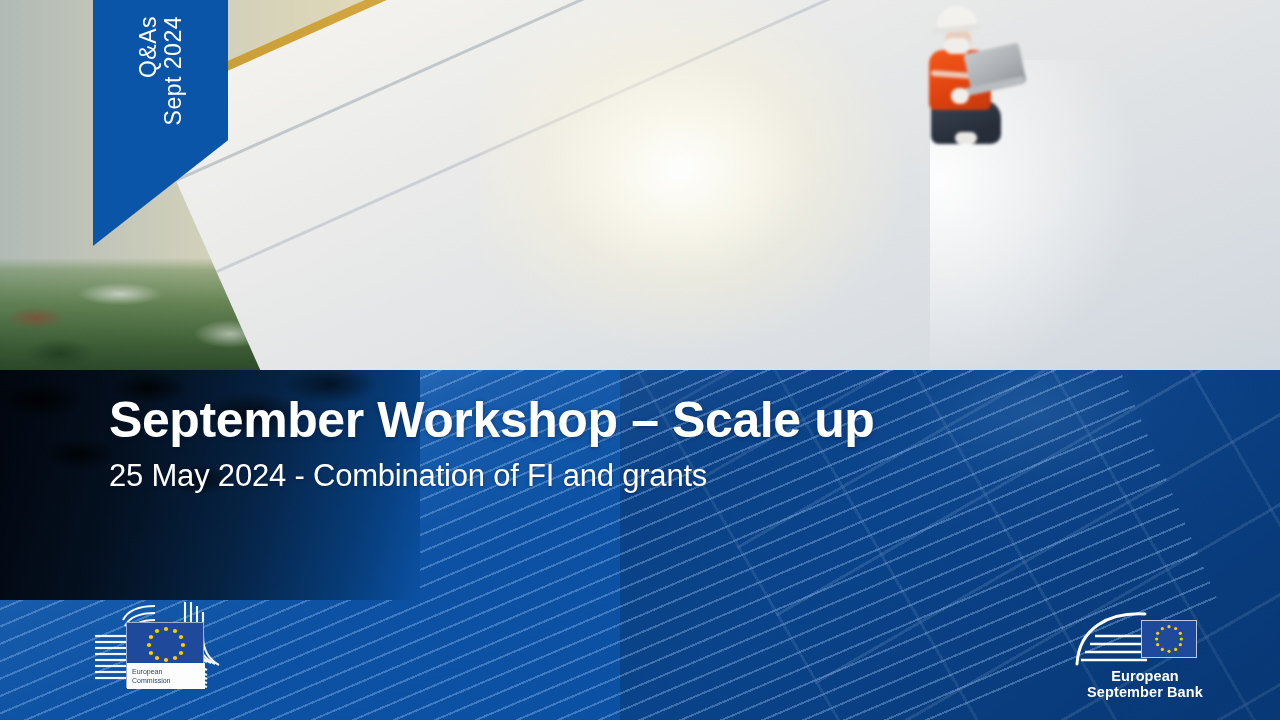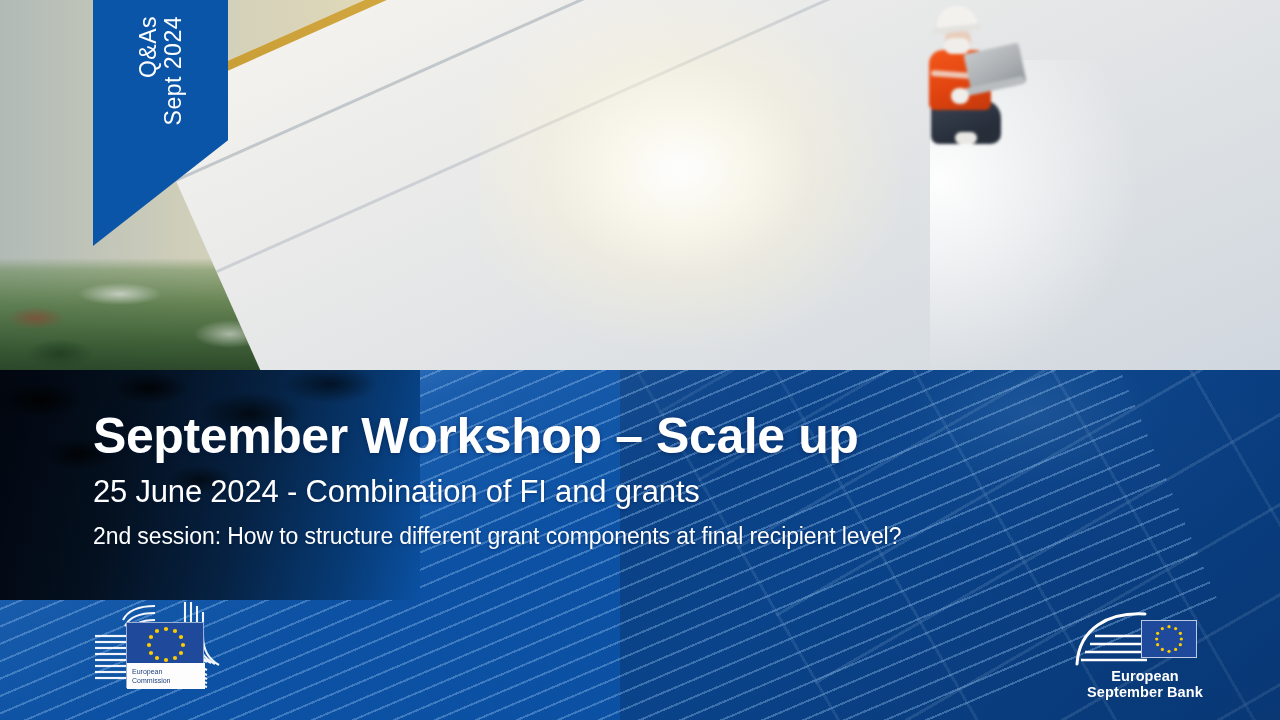--- a/index.html
+++ b/index.html
@@ -255,23 +255,22 @@
     font-size: 23px;
     font-weight: 300;
     letter-spacing: .5px;
     white-space: nowrap;
     line-height: 1;
   }
 
   
   .titles {
     position: absolute;
-    left: 93px; top: 392px;
+    left: 109px; top: 392px;
     width: 1000px;
-    margin-top: 16px;
   }
   .title-main {
     color: #ffffff;
     font-size: 50px;
     font-weight: bold;
     line-height: 1.12;
     letter-spacing: -0.4px;
     margin: 0;
     text-shadow: 0 1px 4px rgba(0,20,60,.45);
   }
@@ -414,22 +413,21 @@
   </div>
 
   <div class="ribbon"></div>
   <div class="ribbon-text">
     <span class="ribbon-line">Q&amp;As</span>
     <span class="ribbon-line">Sept 2024</span>
   </div>
 
   <div class="titles">
     <h1 class="title-main">September Workshop – Scale up</h1>
-    <p class="title-sub">25 June 2024 - Combination of FI and grants</p>
-    <p class="title-sub2">2nd session: How to structure different grant components at final recipient level?</p>
+    <p class="title-sub">25 May 2024 - Combination of FI and grants</p>
   </div>
 
   <div class="ec-logo">
     <svg class="ec-wing-left" viewBox="0 0 62 92">
       <g stroke="#ffffff" stroke-width="2.1" fill="none" opacity="0.95">
         <path d="M62 6 C44 6 34 12 30 20"></path>
         <path d="M62 13 C46 13 36 18 32 26"></path>
         <path d="M62 20 C48 20 38 25 34 32"></path>
         <path d="M62 27 C50 27 41 31 37 38"></path>
       </g>

